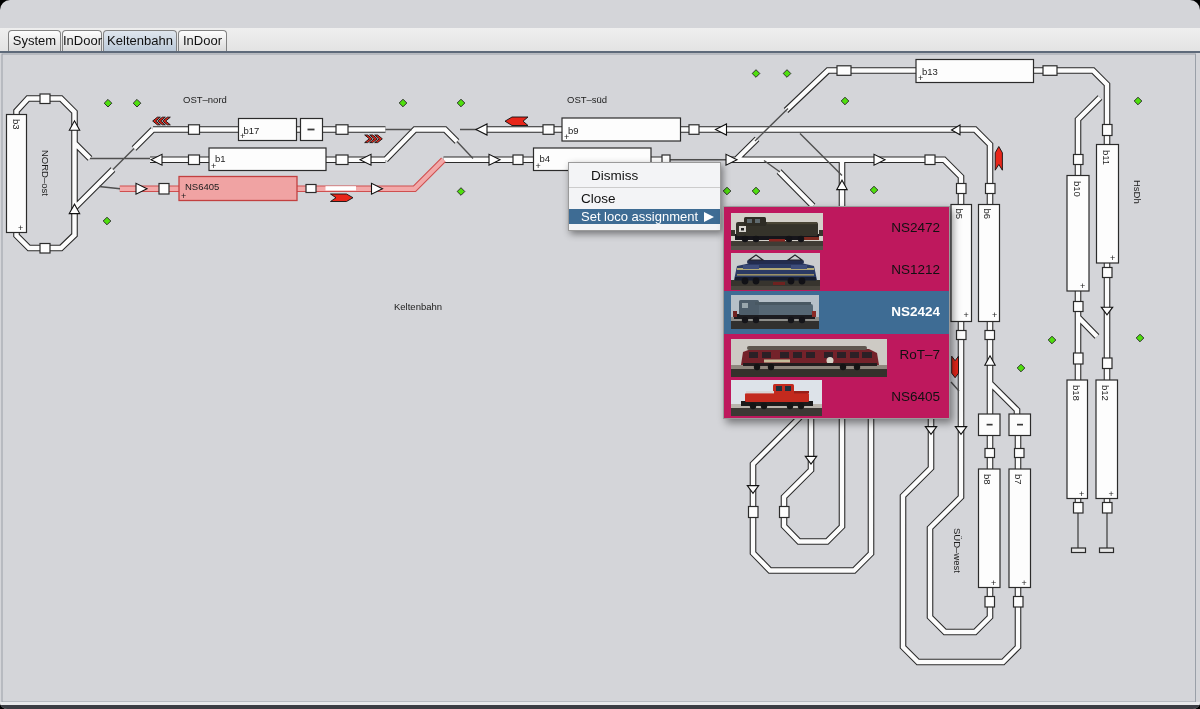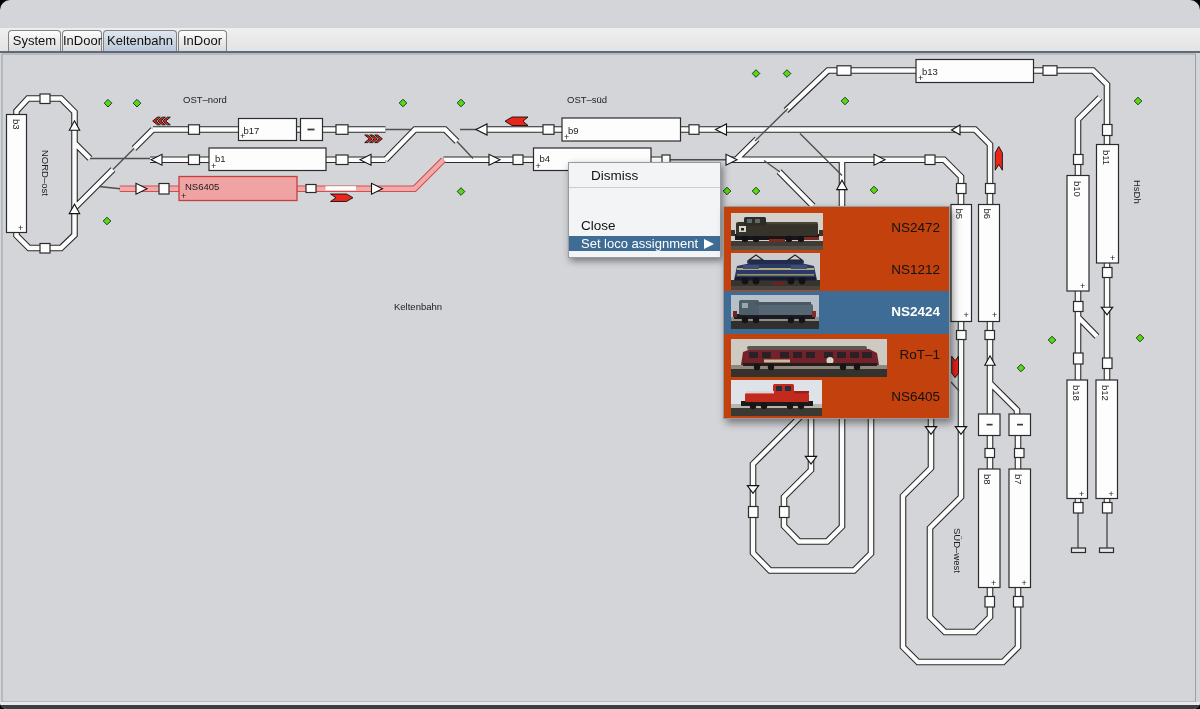--- a/index.html
+++ b/index.html
@@ -13,25 +13,25 @@
 #tabs{position:absolute;top:28px;left:0;width:1200px;height:25px;background:linear-gradient(#efefef,#e2e2e2);}
 #tabline{position:absolute;top:51px;left:0;width:1200px;height:2px;background:#5e6a7a;}
 .tab{position:absolute;top:2px;height:21px;line-height:20px;text-align:center;font-size:13px;color:#111;
  background:linear-gradient(#fdfdfd,#d9d9d9);border:1px solid #828282;border-bottom:none;border-radius:4px 4px 0 0;}
 .tab.sel{background:linear-gradient(#dfe6ee,#b9c7d7);}
 #canvas{position:absolute;top:0;left:0;}
 #menu{position:absolute;left:568px;top:162px;width:151px;background:#f3f4f6;border:1px solid #9a9a9a;box-shadow:2px 3px 7px rgba(0,0,0,.45);font-size:13.5px;color:#111;}
 #menu .mi{padding-left:12px;}
 #menu .i1{height:24px;line-height:26px;padding-left:22px;}
 #menu .sep{height:0;border-top:1px solid #cccccc;}
-#menu .i2{height:21px;line-height:21px;margin-top:27px;}
+#menu .i2{height:21px;line-height:21px;}
 #menu .i3{height:15px;line-height:15px;font-size:13px;background:#3e6c94;color:#fff;position:relative;}
 #menu .i3 .arr{position:absolute;right:6px;top:2.5px;width:0;height:0;border-left:10px solid #fff;border-top:5.5px solid transparent;border-bottom:5.5px solid transparent;}
 #menu .pad{height:6px;}
-#sub{position:absolute;left:723px;top:206px;width:225px;height:211px;background:#c2410c;border:1px solid #9a9a9a;box-shadow:3px 4px 8px rgba(0,0,0,.45);}
+#sub{position:absolute;left:723px;top:206px;width:225px;height:211px;background:#be185d;border:1px solid #9a9a9a;box-shadow:3px 4px 8px rgba(0,0,0,.45);}
 .row{position:relative;height:42.2px;}
 .row.hl{background:#3e6c94;}
 .row .ph{position:absolute;left:7px;top:4px;}
 .row .lb{position:absolute;right:9px;top:50%;margin-top:-8px;font-size:13.5px;color:#111;}
 .row.hl .lb{color:#fff;font-weight:bold;}
 #bot{position:absolute;left:0;top:704.5px;width:1200px;height:4.5px;background:#3c3e44;}
 #bot2{position:absolute;left:0;top:702px;width:1200px;height:2.5px;background:#e8e9eb;}
 </style>
 </head>
 <body>
@@ -322,21 +322,21 @@
         <rect x="131" y="13" width="10" height="6"></rect>
       </g>
       <rect x="33" y="20.5" width="26" height="3" fill="#c5bc9a"></rect>
       <circle cx="99" cy="21.5" r="3.5" fill="#d8d4c8"></circle>
       <rect x="12" y="24" width="134" height="3" fill="#231d1e"></rect>
       <circle cx="26" cy="28" r="3.2" fill="#141414"></circle>
           <circle cx="40" cy="28" r="3.2" fill="#141414"></circle>
       <circle cx="112" cy="28" r="3.2" fill="#141414"></circle>
           <circle cx="126" cy="28" r="3.2" fill="#141414"></circle>
     </svg>
-        <span class="lb">RoT–1</span>
+        <span class="lb">RoT–7</span>
       </div>
     <div class="row">
         <svg class="ph" style="top:4px" width="91" height="36" xmlns="http://www.w3.org/2000/svg">
       <rect width="91" height="36" fill="#dde3e9"></rect>
       <rect y="24" width="91" height="6" fill="#b9b4ac"></rect>
       <rect y="28" width="91" height="8" fill="#3c3834"></rect>
       <rect x="10" y="21" width="72" height="5" fill="#1b1b1b"></rect>
       <rect x="14" y="13" width="64" height="9" rx="1.5" fill="#c32a1e"></rect>
       <rect x="42" y="4" width="21" height="12" rx="1.5" fill="#c32a1e"></rect>
       <rect x="45" y="6" width="6" height="5" fill="#20303c"></rect>

